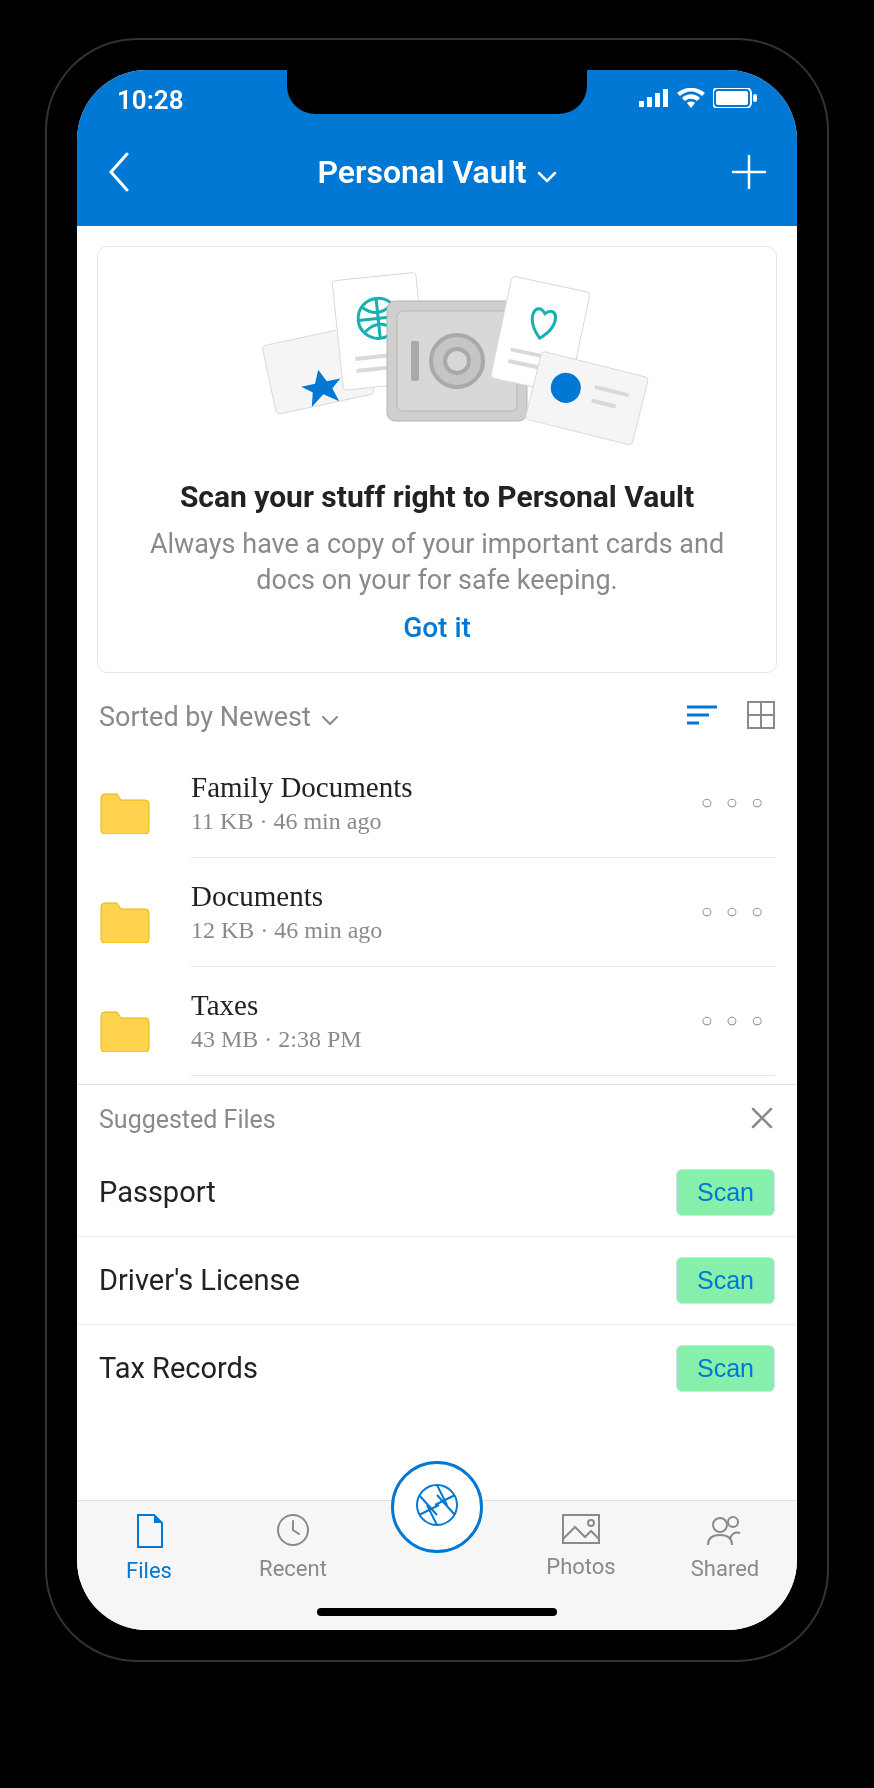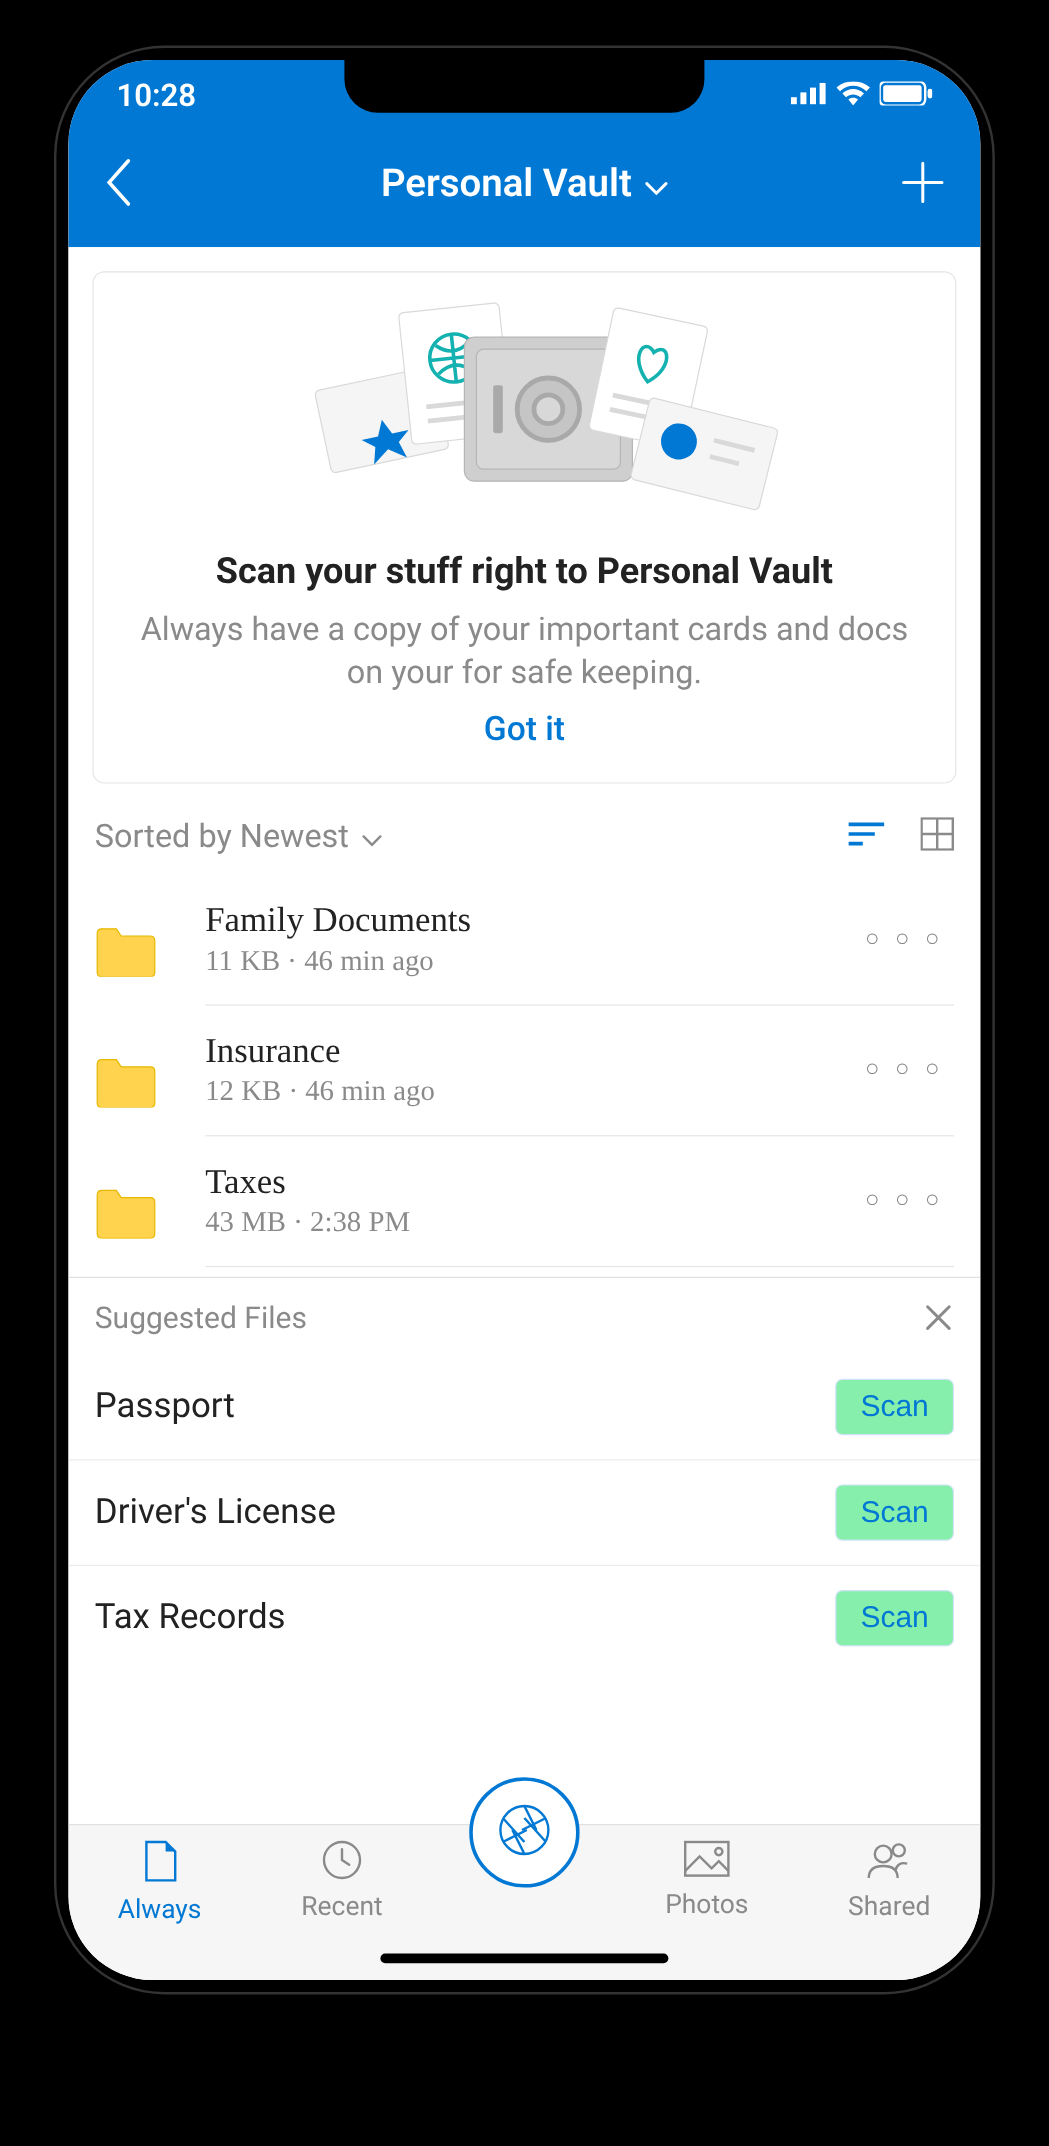--- a/index.html
+++ b/index.html
@@ -8,21 +8,21 @@
     font-family: -apple-system, BlinkMacSystemFont, "Segoe UI", Roboto, Helvetica, Arial, sans-serif;
     display: flex;
     justify-content: center;
     padding: 40px 0;
   }
   .phone {
     width: 780px;
     height: 1620px;
     background: #000;
     border-radius: 90px;
-    padding: 10px;
+    padding: 30px;
     position: relative;
     box-shadow: 0 0 0 2px #333;
   }
   .phone-inner {
     width: 100%;
     height: 100%;
     background: #fff;
     border-radius: 70px;
     overflow: hidden;
     position: relative;
@@ -311,21 +311,21 @@
       </div>
 
       <div class="file-row">
         <span>
           <svg class="folder-icon" viewBox="0 0 52 44">
               <path d="M2 10 L2 40 Q2 44 6 44 L46 44 Q50 44 50 40 L50 14 Q50 10 46 10 L22 10 L18 4 L6 4 Q2 4 2 8 Z" fill="#ffd34e" stroke="#e6b800"></path>
             </svg>
         </span>
         <div class="file-block">
           <div class="file-text">
-            <div class="file-name">Insurance</div>
+            <div class="file-name">Documents</div>
             <div class="file-meta">12 KB · 46 min ago</div>
           </div>
           <div class="file-more">○ ○ ○</div>
         </div>
       </div>
 
       <div class="file-row">
         <span>
           <svg class="folder-icon" viewBox="0 0 52 44">
               <path d="M2 10 L2 40 Q2 44 6 44 L46 44 Q50 44 50 40 L50 14 Q50 10 46 10 L22 10 L18 4 L6 4 Q2 4 2 8 Z" fill="#ffd34e" stroke="#e6b800"></path>
@@ -365,21 +365,21 @@
     </div>
 
     <div class="tabbar">
       <div class="tab active">
         <span>
           <svg width="30" height="36" viewBox="0 0 30 36">
               <path d="M4 2 H20 L28 10 V34 H4 Z" fill="none" stroke="#0078d4" stroke-width="2"></path>
               <path d="M20 2 V10 H28" fill="#0078d4"></path>
             </svg>
         </span>
-        <span>Always</span>
+        <span>Files</span>
       </div>
       <div class="tab">
         <span>
           <svg width="34" height="34" viewBox="0 0 34 34">
               <circle cx="17" cy="17" r="15" fill="none" stroke="#8a8a8a" stroke-width="2"></circle>
               <path d="M17 8 V17 L23 21" stroke="#8a8a8a" stroke-width="2" fill="none" stroke-linecap="round"></path>
             </svg>
         </span>
         <span>Recent</span>
       </div>

